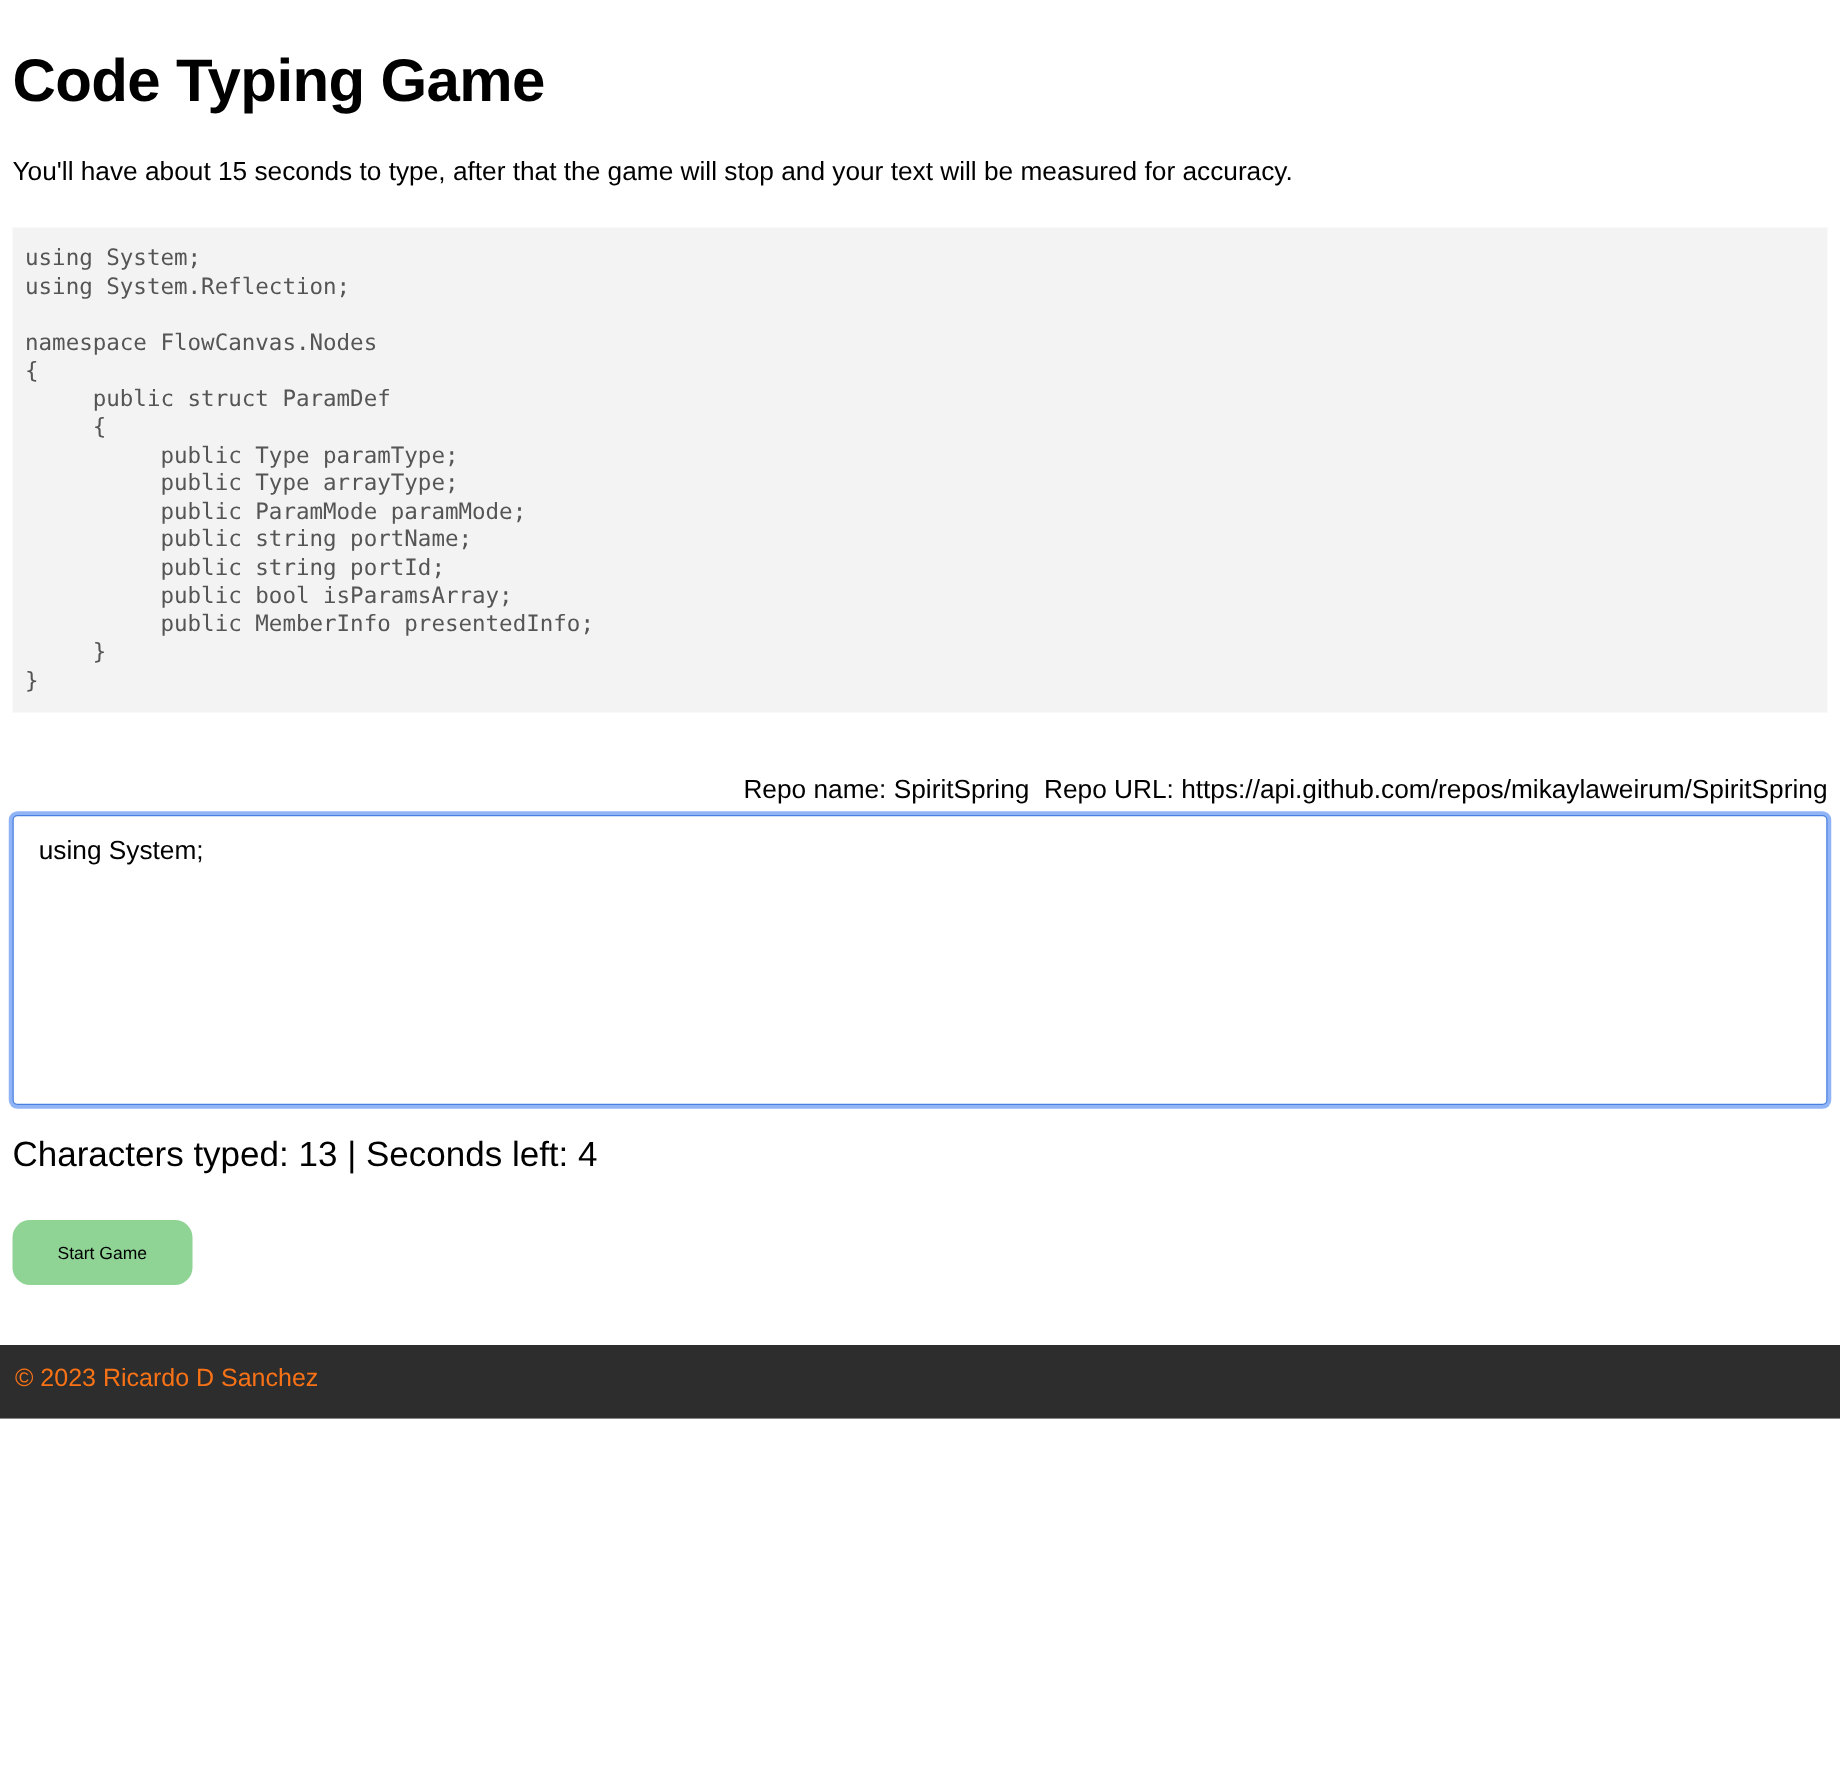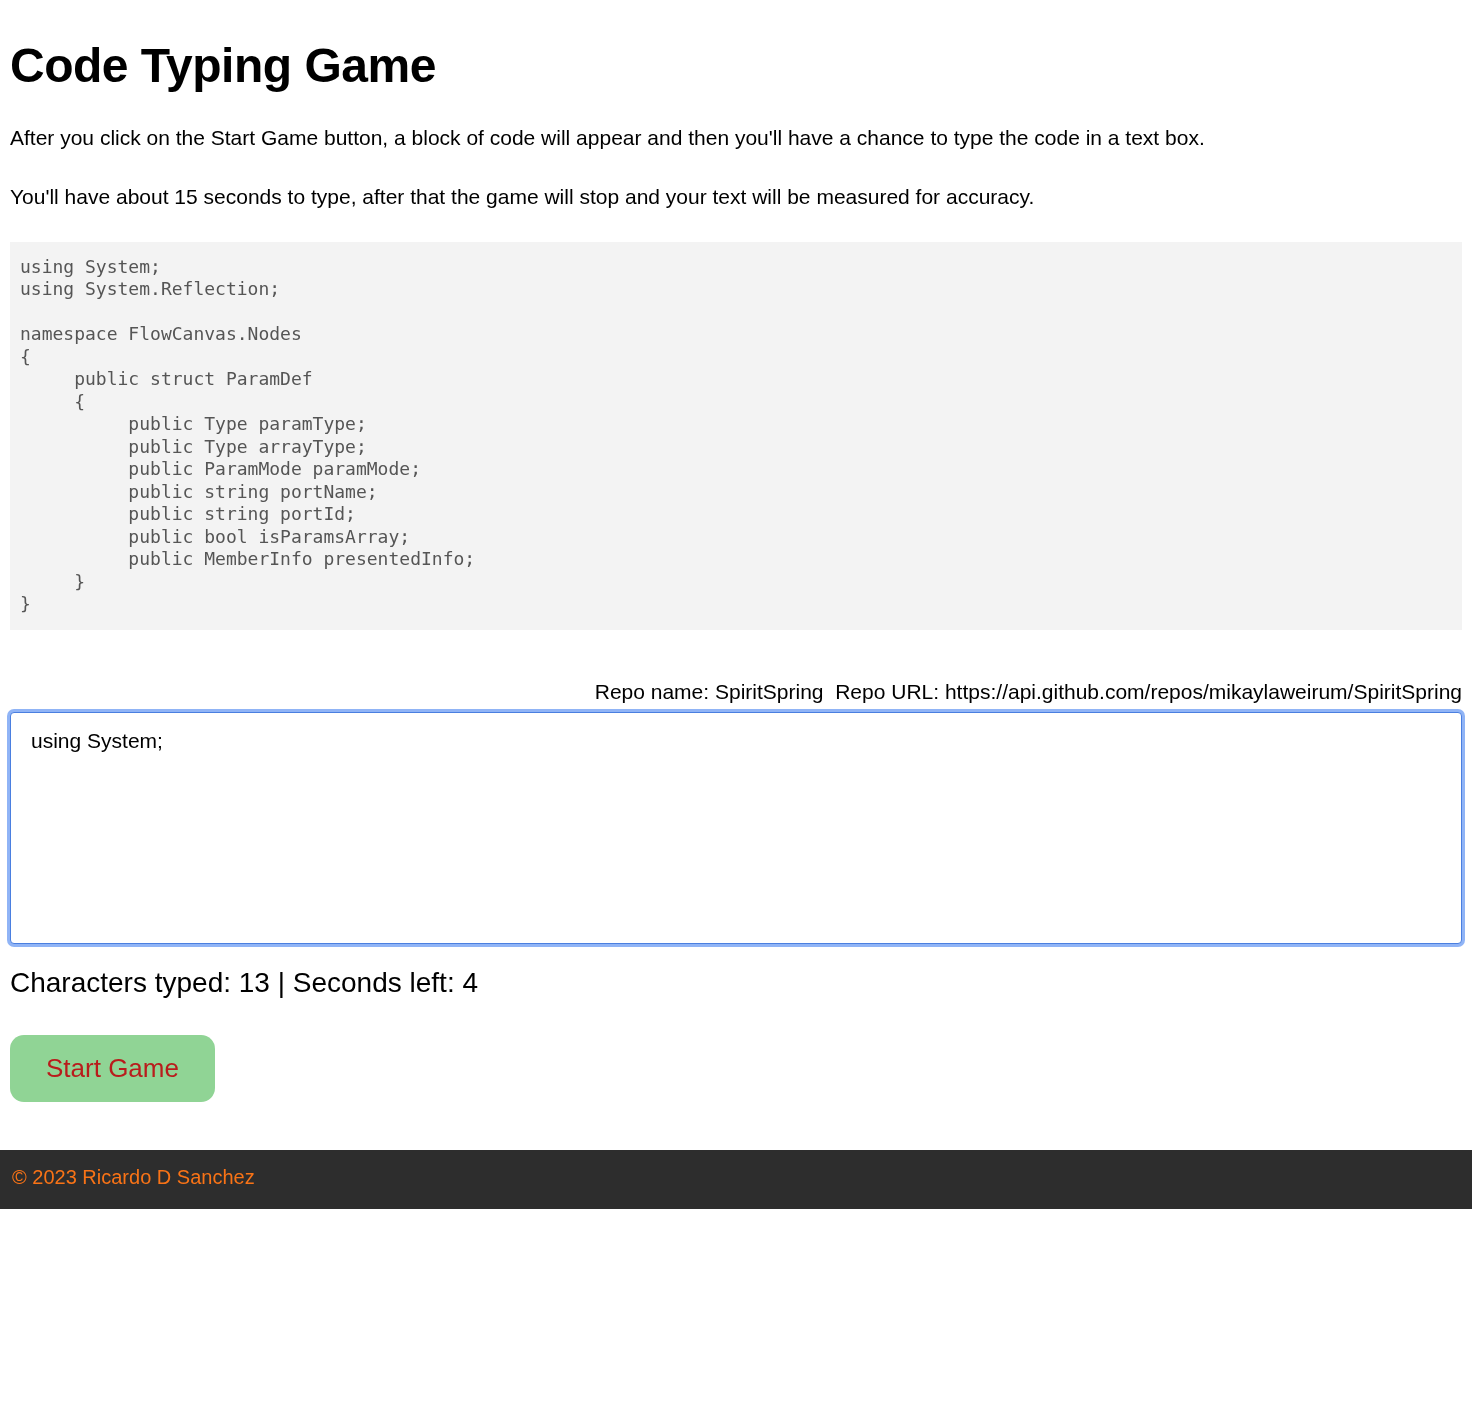--- a/index.html
+++ b/index.html
@@ -57,43 +57,42 @@
       resize: none;
       box-shadow: 0 0 0 3px rgba(70, 130, 240, 0.6);
       border-color: #4a7fe0;
     }
     .status-line {
       margin: 18px 0 36px 0;
       font-size: 28px;
     }
     button.start-btn {
       background: #90d495;
-      color: #b91c1c;
+      color: #000000;
       border: none;
       border-radius: 14px;
       padding: 18px 36px;
-      font-size: 26px;
+      font-size: 14px;
       font-family: Verdana, Geneva, sans-serif;
       cursor: pointer;
       margin-bottom: 48px;
     }
     footer {
       background: #2d2d2d;
       color: #f97316;
       padding: 16px 12px 20px 12px;
       font-size: 20px;
     }
   </style>
 </head>
 <body>
 
 <div class="content">
   <h1>Code Typing Game</h1>
 
-  <p>After you click on the Start Game button, a block of code will appear and then you'll have a chance to type the code in a text box.</p>
   <p>You'll have about 15 seconds to type, after that the game will stop and your text will be measured for accuracy.</p>
 
   <pre class="code-block">using System;
 using System.Reflection;
 
 namespace FlowCanvas.Nodes
 {
      public struct ParamDef
      {
           public Type paramType;

